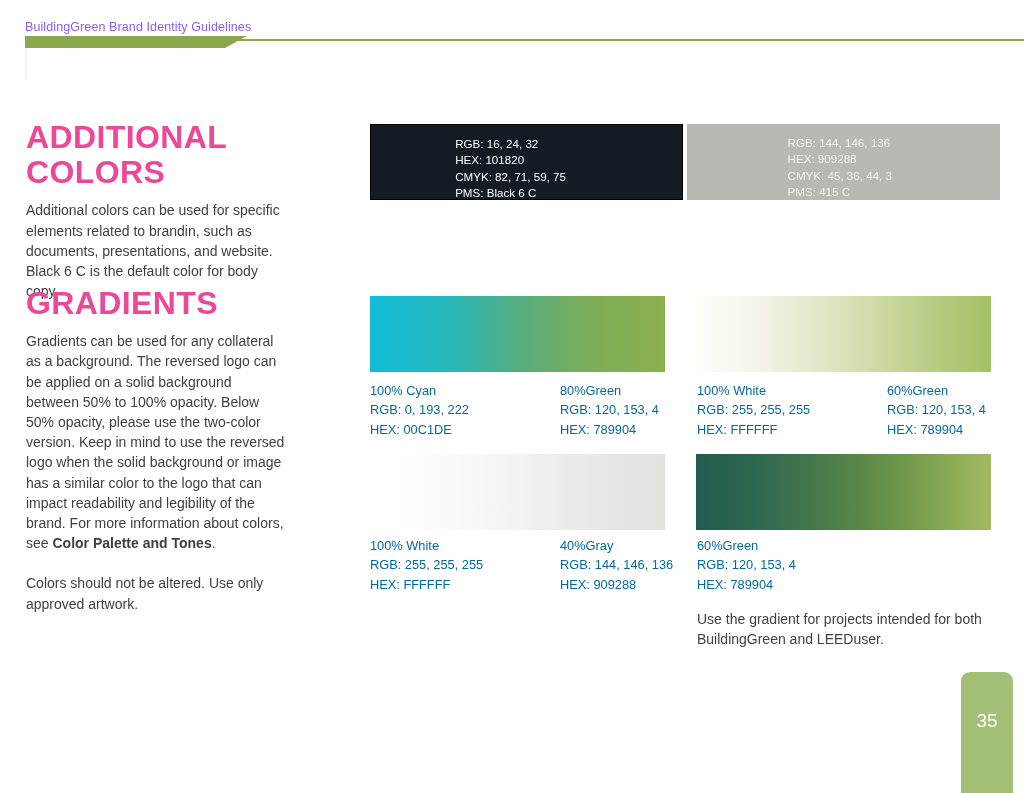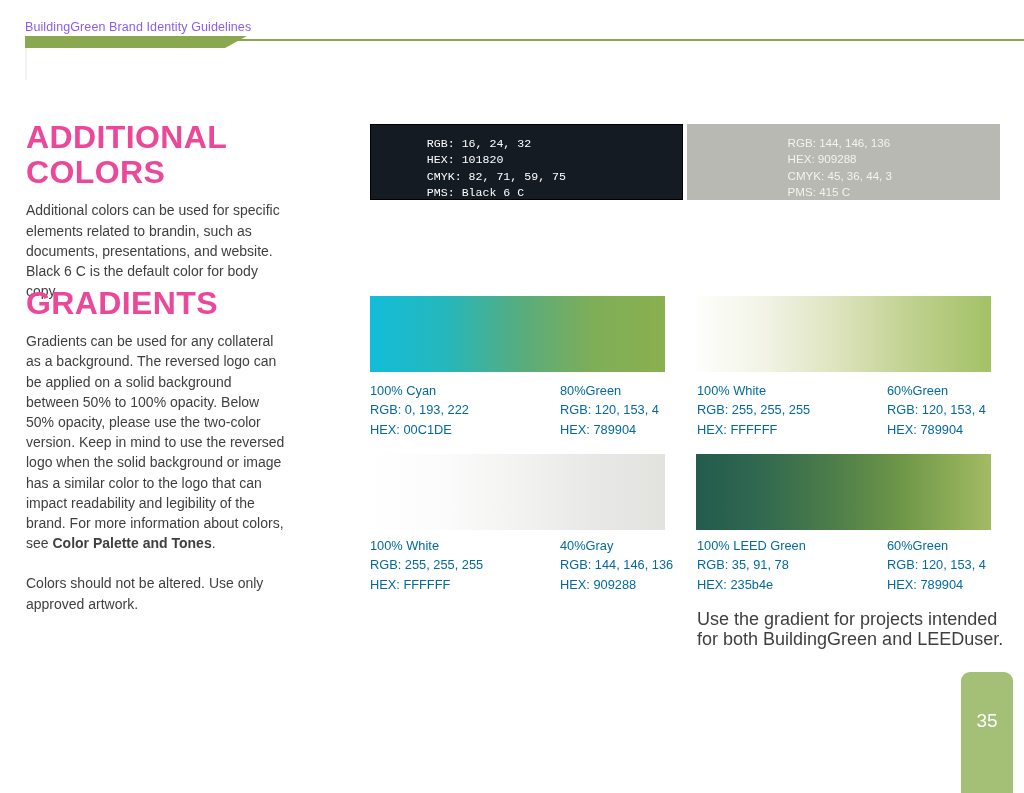--- a/index.html
+++ b/index.html
@@ -99,21 +99,20 @@
     position: absolute;
     box-sizing: border-box;
   }
   .swatch-dark {
     left: 370px;
     top: 124px;
     width: 313px;
     height: 76px;
     background: #141b22;
     border: 1px solid #000000;
-    font-family: Liberation Mono, monospace;
   }
   .swatch-gray {
     left: 687px;
     top: 124px;
     width: 313px;
     height: 76px;
     background: #b7b9b2;
   }
   .swatch-info {
     position: absolute;
@@ -175,21 +174,21 @@
   .labels-cyan       { left: 370px; top: 381px; }
   .labels-white-green{ left: 697px; top: 381px; }
   .labels-white-gray { left: 370px; top: 536px; }
   .labels-leed       { left: 697px; top: 536px; }
 
   .grad-note {
     position: absolute;
     left: 697px;
     top: 609px;
     width: 310px;
-    font-size: 18px;
+    font-size: 14px;
     line-height: 20px;
     color: #3f3f3f;
   }
 
   
   .page-badge {
     position: absolute;
     left: 953px;
     top: 672px;
     width: 52px;
@@ -284,25 +283,20 @@
     <div>HEX: FFFFFF</div>
   </div>
   <div class="grad-label-col">
     <div>40%Gray</div>
     <div>RGB: 144, 146, 136</div>
     <div>HEX: 909288</div>
   </div>
 </div>
 
 <div class="grad-labels labels-leed">
-  <div class="grad-label-col first">
-    <div>100% LEED Green</div>
-    <div>RGB: 35, 91, 78</div>
-    <div>HEX: 235b4e</div>
-  </div>
   <div class="grad-label-col">
     <div>60%Green</div>
     <div>RGB: 120,  153, 4</div>
     <div>HEX: 789904</div>
   </div>
 </div>
 
 <div class="grad-note">Use the gradient for projects intended for both BuildingGreen and LEEDuser.</div>
 
 <div class="page-badge">

